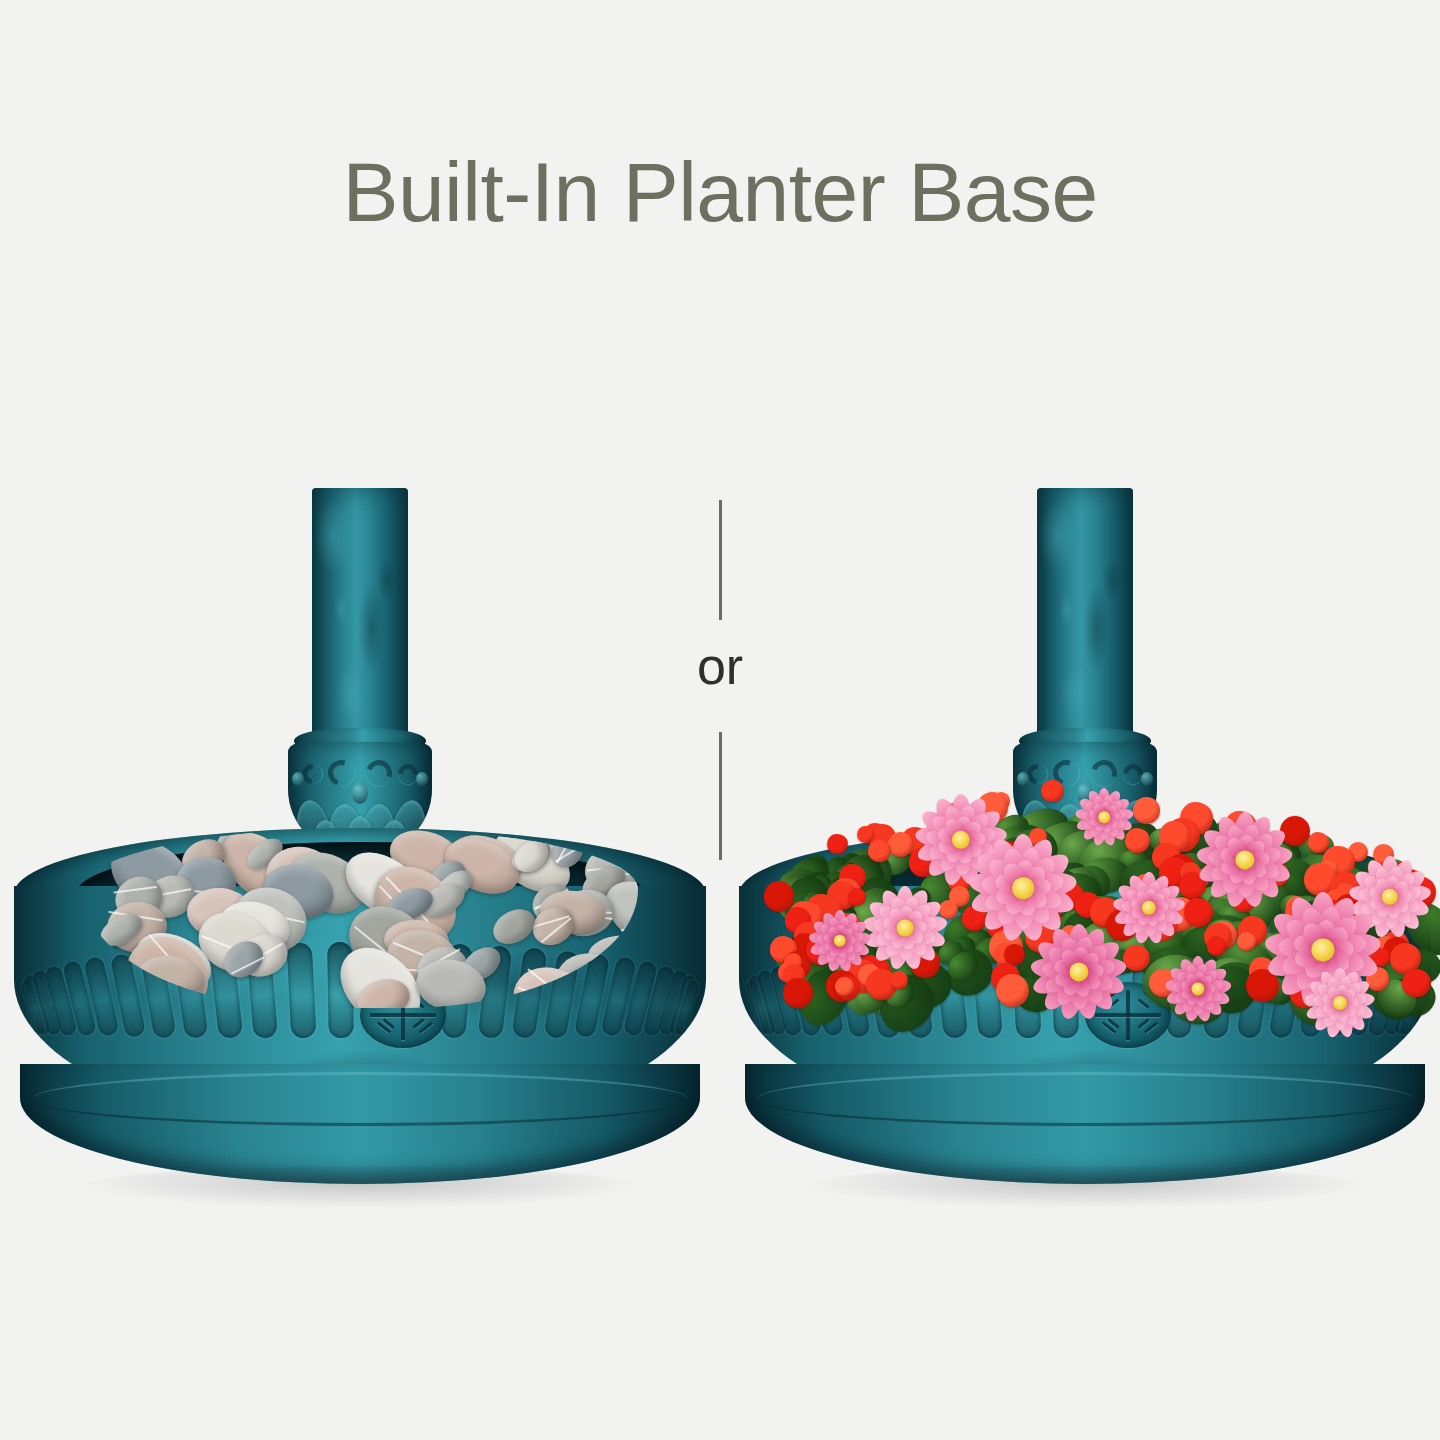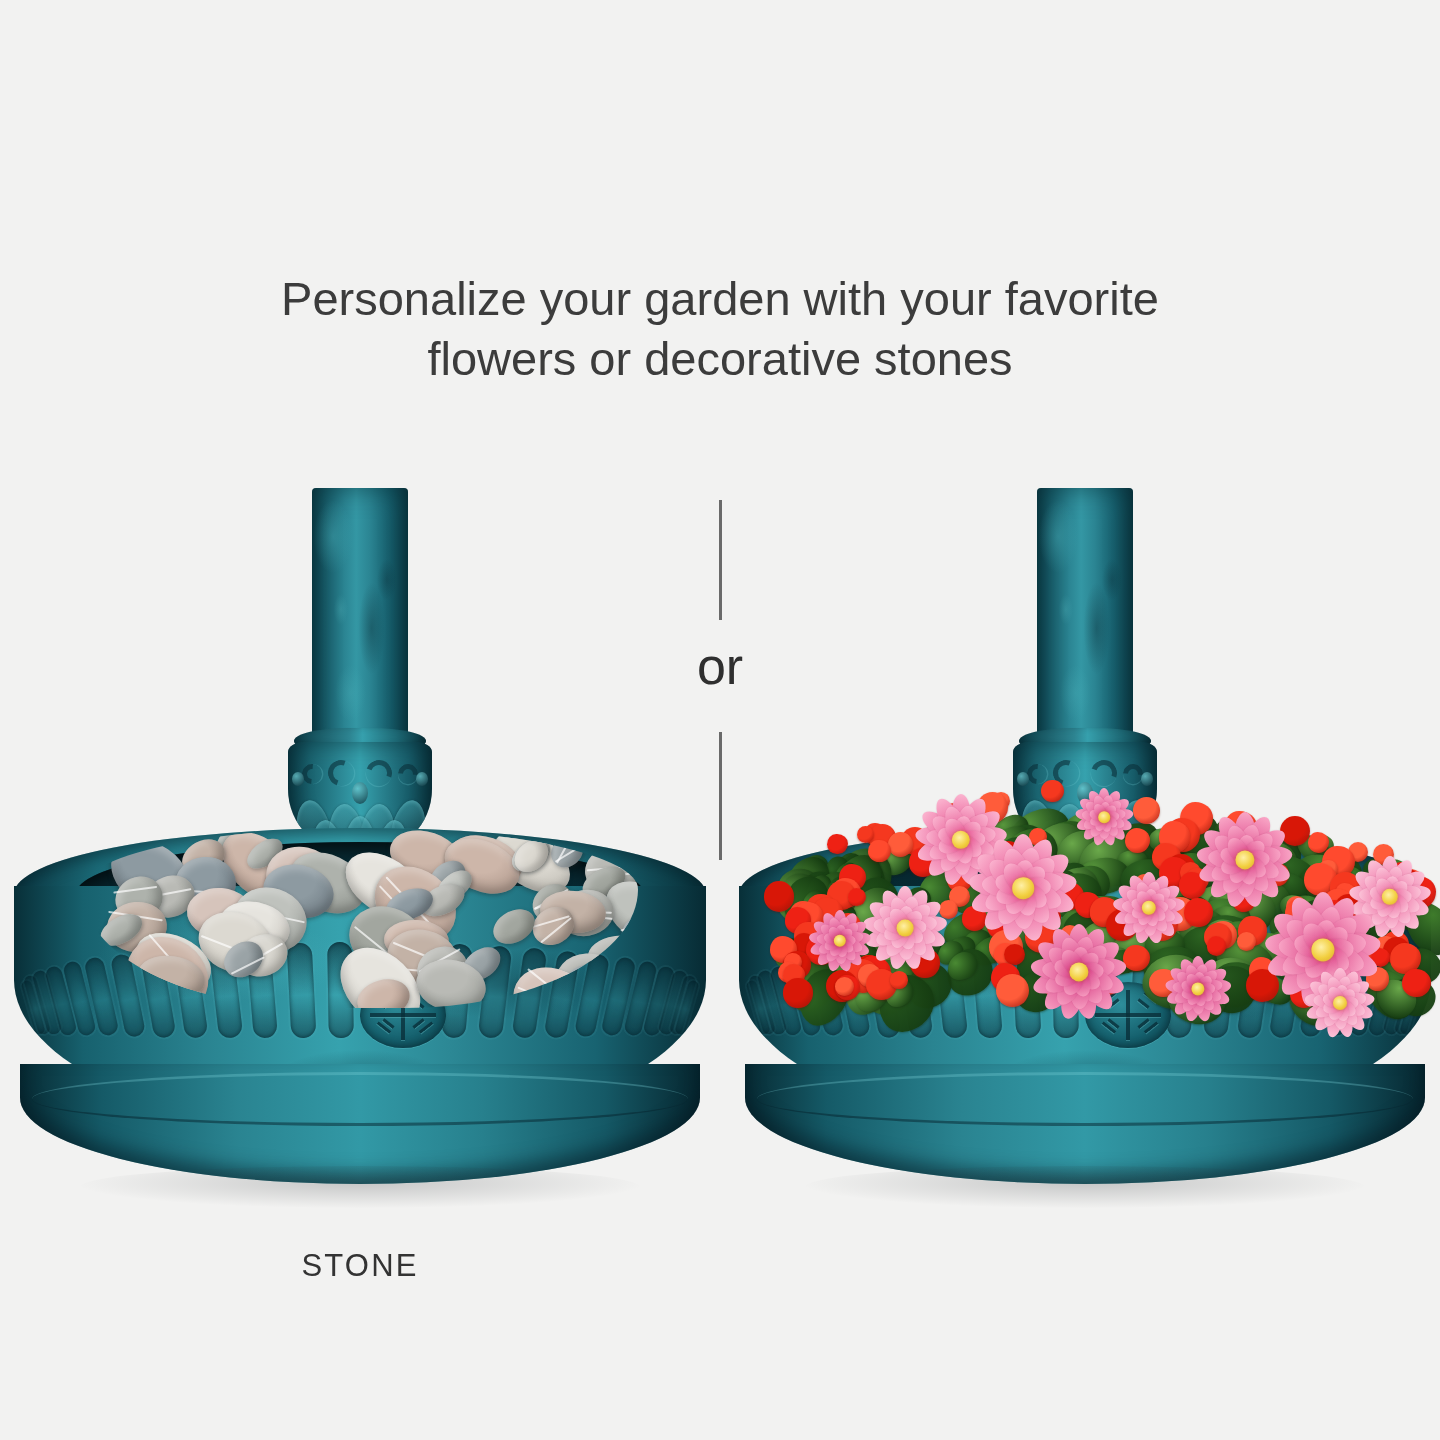--- a/index.html
+++ b/index.html
@@ -234,21 +234,21 @@
     transform: translate(-50%,-50%);
     background: radial-gradient(circle at 42% 38%, #fff0a6, #f2cf3f 55%, #d8a62a);
     box-shadow: 0 0 3px rgba(180,130,20,.6);
   }
 </style>
 </head>
 <body>
 
 <div id="stage">
 
-  <p class="hdr-sub">Personalize your garden with your favorite flowers or decorative stones</p>
+  <h1 class="hdr-title">Built-In Planter Base</h1>
 
   <div class="divider">
     <span class="div-line top"></span>
     <span class="div-or">or</span>
     <span class="div-line bot"></span>
   </div>
 
   <div class="panel left" id="panel-stone">
       <div class="post"></div>
       <div class="collar">
@@ -434,21 +434,20 @@
         </div>
         <div class="stone" style="left: 457.547px; top: 63.3433px; width: 66.4686px; height: 41.8701px; transform: rotate(5.38238deg); background: radial-gradient(at 36% 30%, rgb(195, 178, 166) 0%, rgb(195, 178, 166) 38%, rgb(149, 133, 122) 100%); z-index: 63;"></div>
         <div class="stone" style="left: 345.55px; top: 34.7998px; width: 39.083px; height: 27.6477px; transform: rotate(-37.1126deg); background: radial-gradient(at 36% 30%, rgb(154, 163, 166) 0%, rgb(154, 163, 166) 38%, rgb(111, 123, 128) 100%); z-index: 35;"></div>
         <div class="stone" style="left: 180.559px; top: 36.9741px; width: 70.8026px; height: 52.8011px; transform: rotate(12.1074deg); background: radial-gradient(at 36% 30%, rgb(141, 154, 161) 0%, rgb(141, 154, 161) 38%, rgb(99, 111, 119) 100%); z-index: 37;"></div>
         <div class="stone" style="left: 538.589px; top: 85.0937px; width: 49.5108px; height: 41.1543px; transform: rotate(-20.9315deg); background: radial-gradient(at 36% 30%, rgb(141, 154, 161) 0%, rgb(141, 154, 161) 38%, rgb(99, 111, 119) 100%); z-index: 85;">
           <div class="vein" style="left: 4%; top: 19.3068px; width: 92%; height: 2px; transform: rotate(-6.33589deg); opacity: 0.8;"></div>
           <div class="vein" style="left: 4%; top: 11.7197px; width: 92%; height: 2px; transform: rotate(11.2258deg); opacity: 0.8;"></div>
         </div>
       </div>
     </div>
-  <div class="caption left">STONE</div>
 
   <div class="panel right" id="panel-flowers">
       <div class="post"></div>
       <div class="collar">
         <div class="collar-ring"></div>
         <div class="collar-body">
           <div class="orn scroll" style="left: 40px; top: 18px; width: 26px; height: 26px; transform: rotate(-25deg);"></div>
           <div class="orn scroll" style="left: 78px; top: 18px; width: 26px; height: 26px; transform: rotate(65deg);"></div>
           <div class="orn bead" style="left: 64px; top: 40px; width: 16px; height: 22px;"></div>
           <div class="orn scroll" style="left: 14px; top: 22px; width: 20px; height: 20px; transform: rotate(-40deg);"></div>

